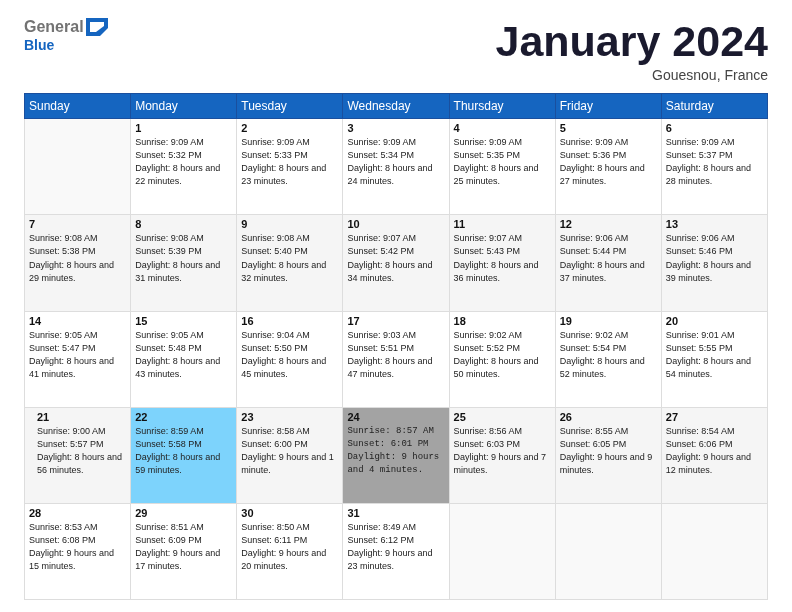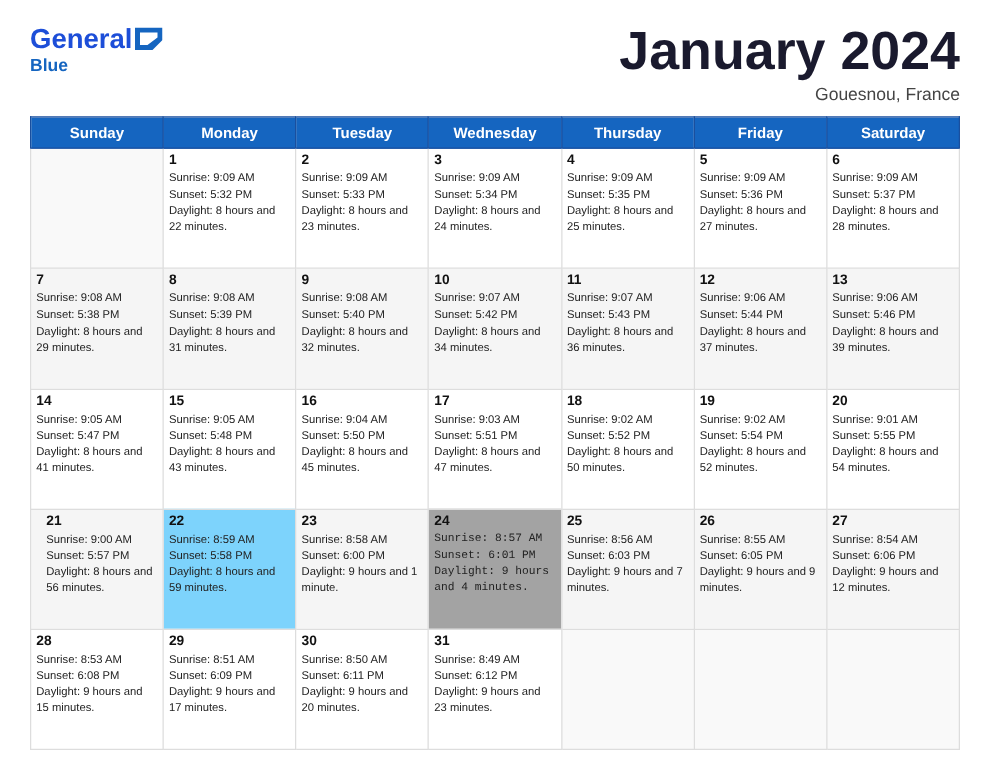--- a/index.html
+++ b/index.html
@@ -50,23 +50,23 @@
       flex: 1;
       border: 1px solid #ccc;
       border-collapse: collapse;
       width: 100%;
       table-layout: fixed;
     }
     .calendar th {
       background: #1565c0;
       color: #fff;
       font-size: 12px;
-      font-weight: bold;
+      font-weight: normal;
       padding: 5px 4px;
-      text-align: center;
+      text-align: left;
       border: 1px solid #1a4f9e;
     }
     .calendar td {
       border: 1px solid #ddd;
       vertical-align: top;
       padding: 3px 4px;
       font-size: 9.5px;
       color: #222;
       height: 88px;
     }
@@ -83,21 +83,21 @@
     }
     .empty { background: #f9f9f9; }
   </style>
 </head>
 <body>
 
 <div class="page">
   <div class="header">
     <div class="logo">
       <div class="logo-line">
-        <span style="font-size:22px;font-weight:bold;color:#1d4ed8;">General</span>
+        <span style="font-size:16px;font-weight:bold;color:#737373;">General</span>
         <svg width="22" height="18" viewBox="0 0 22 18" style="margin-left:2px;">
           <polygon points="0,0 22,0 22,10 14,18 0,18" fill="#1565c0"></polygon>
           <polygon points="4,4 18,4 18,8 10,14 4,14" fill="#fff"></polygon>
         </svg>
       </div>
       <div>
         <span style="font-size:14px;font-weight:bold;color:#1565c0;">Blue</span>
       </div>
     </div>
     <div class="title-block">

